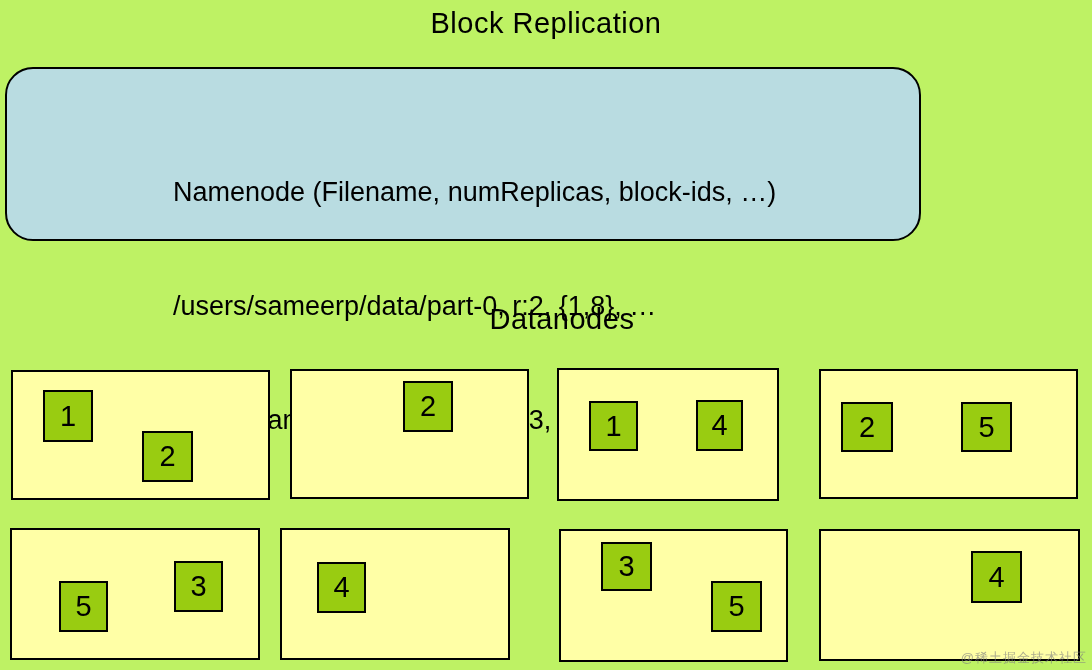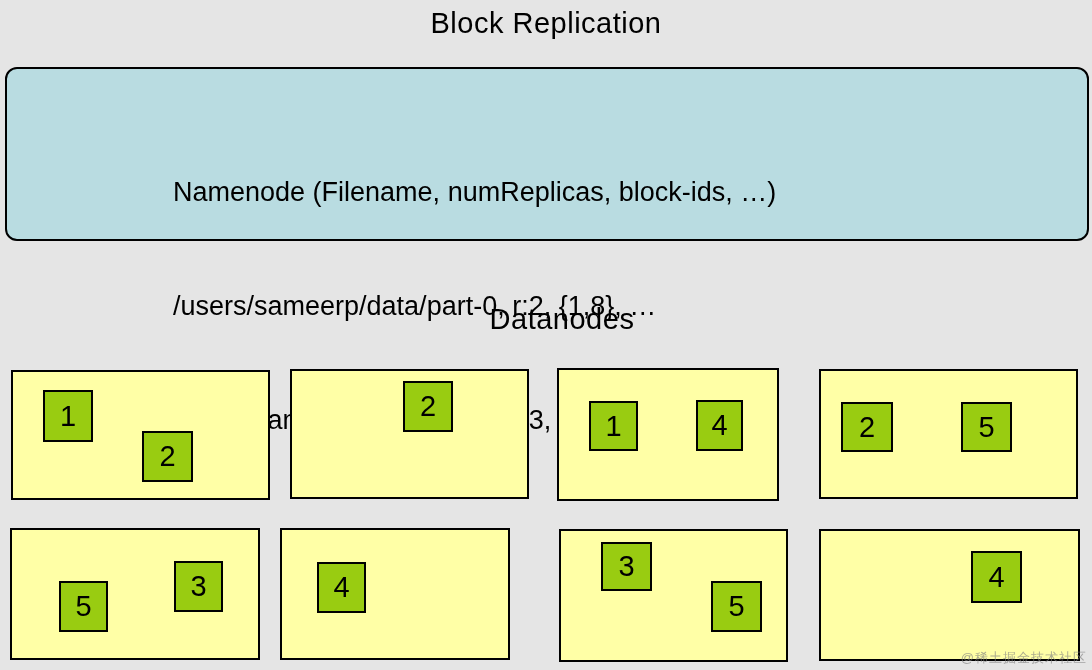--- a/index.html
+++ b/index.html
@@ -1,40 +1,40 @@
 <!DOCTYPE html>
 <html style="--namenode-fill: #b9dce1; --datanode-fill: #ffffa6; --block-fill: #99cc11; --border: #000000;"><head>
 <meta charset="utf-8">
 <style>
   html, body { margin: 0; padding: 0; background: #fff; }
   .canvas {
     position: relative;
     width: 1092px;
     height: 670px;
-    background: #e5e5e5;
+    background: #bef264;
     overflow: hidden;
     font-family: "Liberation Sans", sans-serif;
     color: #000;
   }
   .page-title {
     position: absolute;
     top: 7px; left: 0;
     width: 100%;
     text-align: center;
     font-size: 29px;
     font-weight: normal;
     letter-spacing: 0.5px;
   }
   .namenode-box {
     position: absolute;
     left: 5px; top: 67px;
-    width: 1084px; height: 174px;
+    width: 916px; height: 174px;
     background: var(--namenode-fill, #b9dce1);
     border: 2px solid var(--border, #000);
-    border-radius: 12px;
+    border-radius: 28px;
     box-sizing: border-box;
   }
   .namenode-text {
     position: absolute;
     left: 166px; top: 28px;
     font-size: 27px;
     line-height: 38px;
     white-space: pre;
   }
   .datanodes-heading {

